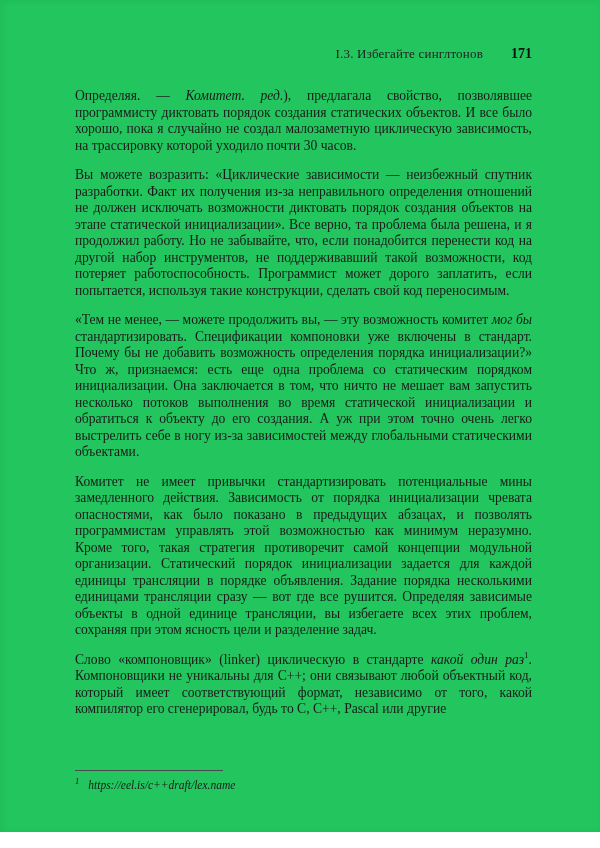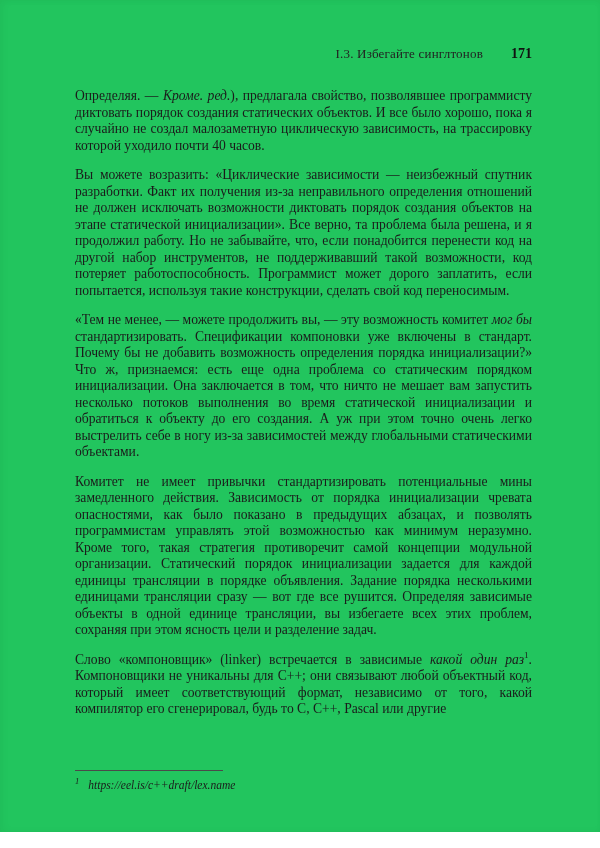--- a/index.html
+++ b/index.html
@@ -86,25 +86,25 @@
 <body>
 
 <div class="page">
 
   <header class="running-head">
     <span class="chapter">I.3. Избегайте синглтонов</span>
     <span class="pagenum">171</span>
   </header>
 
   <main class="body-text">
-      <p class="para"><span>Определяя. — </span><span class="italic">Кроме. ред.</span><span>), предлагала свойство, позволявшее программисту диктовать порядок создания статических объектов. И все было хорошо, пока я случайно не создал малозаметную циклическую зависимость, на трассировку которой уходило почти 40 часов.</span></p>
+      <p class="para"><span>Определяя. — </span><span class="italic">Комитет. ред.</span><span>), предлагала свойство, позволявшее программисту диктовать порядок создания статических объектов. И все было хорошо, пока я случайно не создал малозаметную циклическую зависимость, на трассировку которой уходило почти 30 часов.</span></p>
       <p class="para"><span>Вы можете возразить: «Циклические зависимости — неизбежный спутник разработки. Факт их получения из-за неправильного определения отношений не должен исключать возможности диктовать порядок создания объектов на этапе статической инициализации». Все верно, та проблема была решена, и я продолжил работу. Но не забывайте, что, если понадобится перенести код на другой набор инструментов, не поддерживавший такой возможности, код потеряет работоспособность. Программист может дорого заплатить, если попытается, используя такие конструкции, сделать свой код переносимым.</span></p>
       <p class="para"><span>«Тем не менее, — можете продолжить вы, — эту возможность комитет </span><span class="italic">мог бы</span><span> стандартизировать. Спецификации компоновки уже включены в стандарт. Почему бы не добавить возможность определения порядка инициализации?» Что ж, признаемся: есть еще одна проблема со статическим порядком инициализации. Она заключается в том, что ничто не мешает вам запустить несколько потоков выполнения во время статической инициализации и обратиться к объекту до его создания. А уж при этом точно очень легко выстрелить себе в ногу из-за зависимостей между глобальными статическими объектами.</span></p>
       <p class="para"><span>Комитет не имеет привычки стандартизировать потенциальные мины замедленного действия. Зависимость от порядка инициализации чревата опасностями, как было показано в предыдущих абзацах, и позволять программистам управлять этой возможностью как минимум неразумно. Кроме того, такая стратегия противоречит самой концепции модульной организации. Статический порядок инициализации задается для каждой единицы трансляции в порядке объявления. Задание порядка несколькими единицами трансляции сразу — вот где все рушится. Определяя зависимые объекты в одной единице трансляции, вы избегаете всех этих проблем, сохраняя при этом ясность цели и разделение задач.</span></p>
-      <p class="para"><span>Слово «компоновщик» (linker) встречается в зависимые </span><span class="italic">какой один раз</span><sup>1</sup><span>. Компоновщики не уникальны для C++; они связывают любой объектный код, который имеет соответствующий формат, независимо от того, какой компилятор его сгенерировал, будь то C, C++, Pascal или другие</span></p>
+      <p class="para"><span>Слово «компоновщик» (linker) циклическую в стандарте </span><span class="italic">какой один раз</span><sup>1</sup><span>. Компоновщики не уникальны для C++; они связывают любой объектный код, который имеет соответствующий формат, независимо от того, какой компилятор его сгенерировал, будь то C, C++, Pascal или другие</span></p>
     </main>
 
   <footer class="footnote-area">
     <div class="footnote-rule"></div>
     <p class="footnote-text">
       <sup>1</sup><span>https://eel.is/c++draft/lex.name</span>
     </p>
   </footer>
 
 </div>

